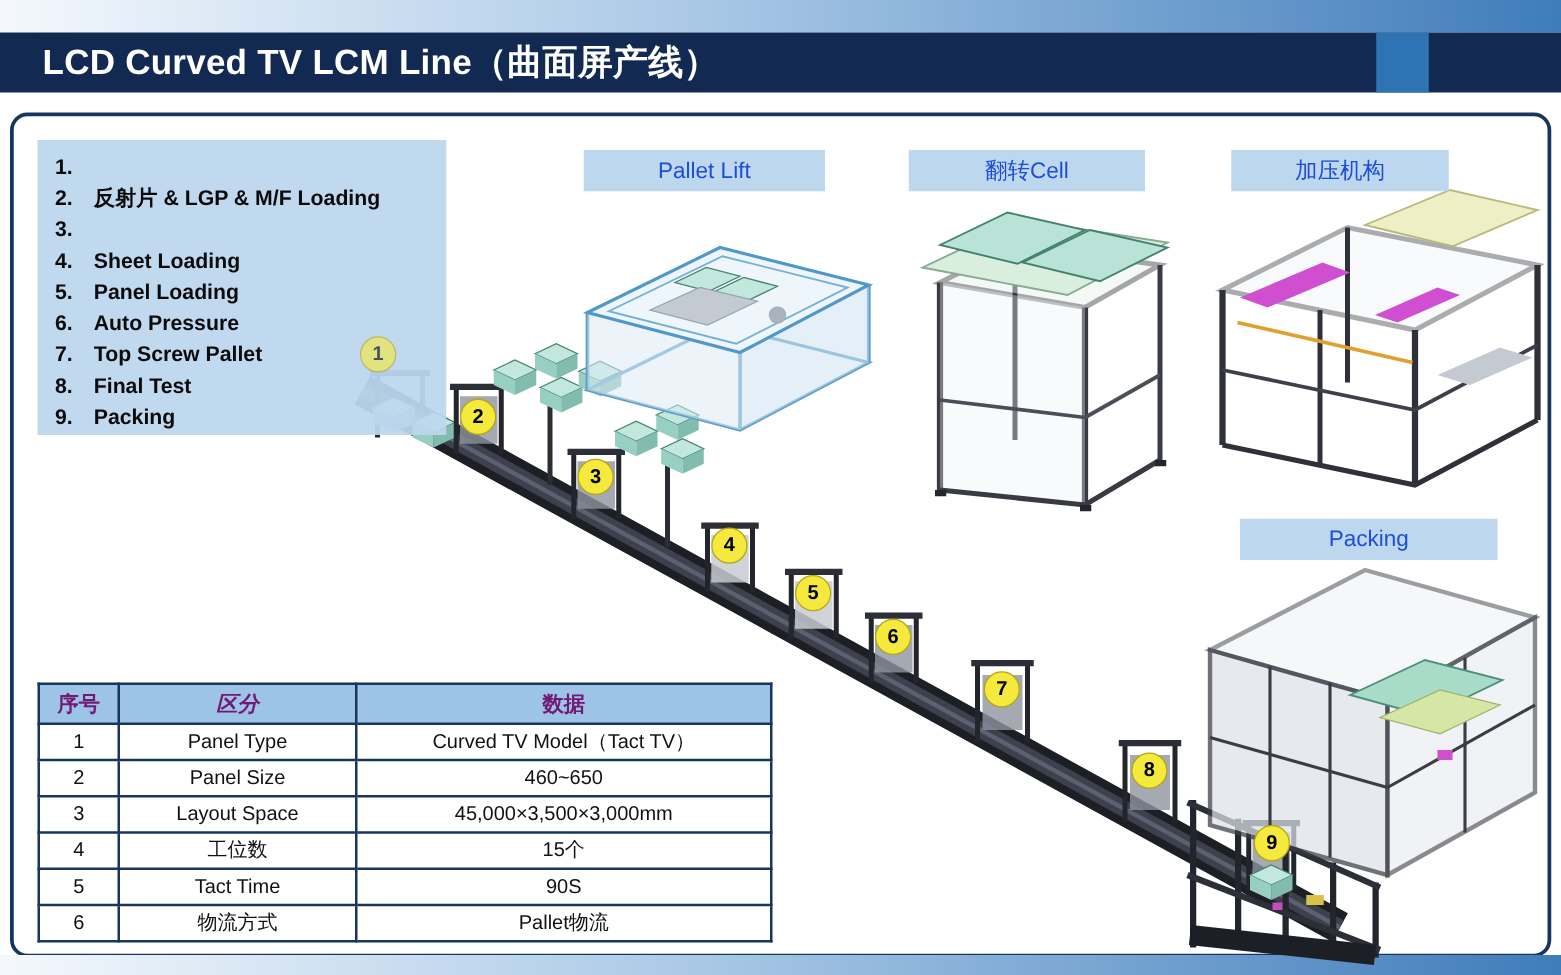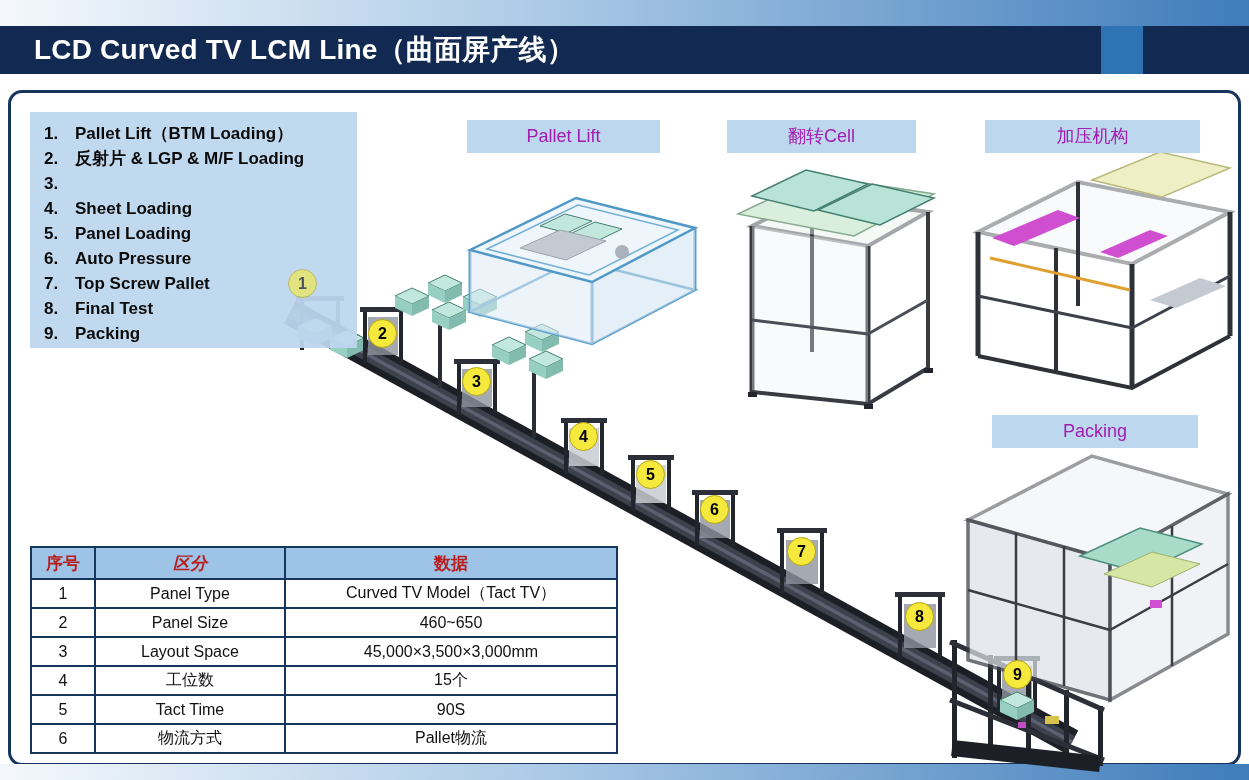--- a/index.html
+++ b/index.html
@@ -24,35 +24,35 @@
     background:#ffffff;border:3px solid #17365d;border-radius:14px;}
   
   .machinery{position:absolute;left:0;top:0;z-index:1;pointer-events:none;}
   
   .process-list{position:absolute;left:30px;top:112px;width:327px;height:236px;z-index:3;
     background:rgba(189,215,238,0.94);padding:9px 6px 0 14px;box-sizing:border-box;}
   .pl-item{display:flex;font-size:17px;font-weight:bold;color:#0b0b0b;line-height:25px;white-space:nowrap;}
   .pl-num{width:31px;flex:none;}
   
   .eq-label{position:absolute;height:33px;line-height:33px;z-index:3;background:#bdd7ee;
-    text-align:center;font-size:18px;color:#a21caf;}
+    text-align:center;font-size:18px;color:#1d4ed8;}
   .label-pallet{left:467px;top:120px;width:193px;}
   .label-flip{left:727px;top:120px;width:189px;}
-  .label-press{left:985px;top:120px;width:215px;}
+  .label-press{left:985px;top:120px;width:174px;}
   .label-pack{left:992px;top:415px;width:206px;}
   
   .marker{position:absolute;width:29px;height:29px;border-radius:50%;z-index:5;
     background:#f6e93d;border:1px solid #b5a512;box-sizing:border-box;
     display:flex;align-items:center;justify-content:center;
     font-size:16px;font-weight:bold;color:#000;}
   .m1{opacity:0.62;}
   
   .spec-table{position:absolute;left:30px;top:546px;z-index:3;border-collapse:collapse;background:#ffffff;}
   .spec-table th,.spec-table td{border:2px solid #17365d;text-align:center;padding:0 6px;white-space:nowrap;}
-  .spec-table th{background:#9dc3e6;color:#b91c1c;font-size:17px;font-weight:bold;height:30px;}
+  .spec-table th{background:#9dc3e6;color:#701a75;font-size:17px;font-weight:bold;height:30px;}
   .spec-table td{font-size:16px;color:#111;height:27px;}
   .col-no{width:50px;}
   .col-cat{width:176px;font-style:italic;}
   .col-val{width:318px;}
 </style>
 </head>
 <body>
 
 <div class="slide">
 
@@ -258,21 +258,20 @@
       <line x1="1110" y1="630" x2="1228" y2="564" stroke="#3a3d44" stroke-width="2.5"></line>
       <polygon points="1080,556 1140,528 1202,544 1142,573" fill="#a9dcc8" stroke="#4c8f7c" stroke-width="1.5"></polygon>
       <polygon points="1104,574 1152,552 1200,564 1152,587" fill="#d6e6a4" stroke="#9fb369"></polygon>
       <rect x="1150" y="600" width="12" height="8" fill="#cf4fd0"></rect>
     </g>
   </svg>
 
   <div class="process-list">
     <div class="pl-item">
         <span class="pl-num">1.</span>
-        <span>Pallet Lift（BTM Loading）</span>
       </div>
     <div class="pl-item">
         <span class="pl-num">2.</span>
         <span>反射片 &amp; LGP &amp; M/F Loading</span>
       </div>
     <div class="pl-item">
         <span class="pl-num">3.</span>
       </div>
     <div class="pl-item">
         <span class="pl-num">4.</span>

